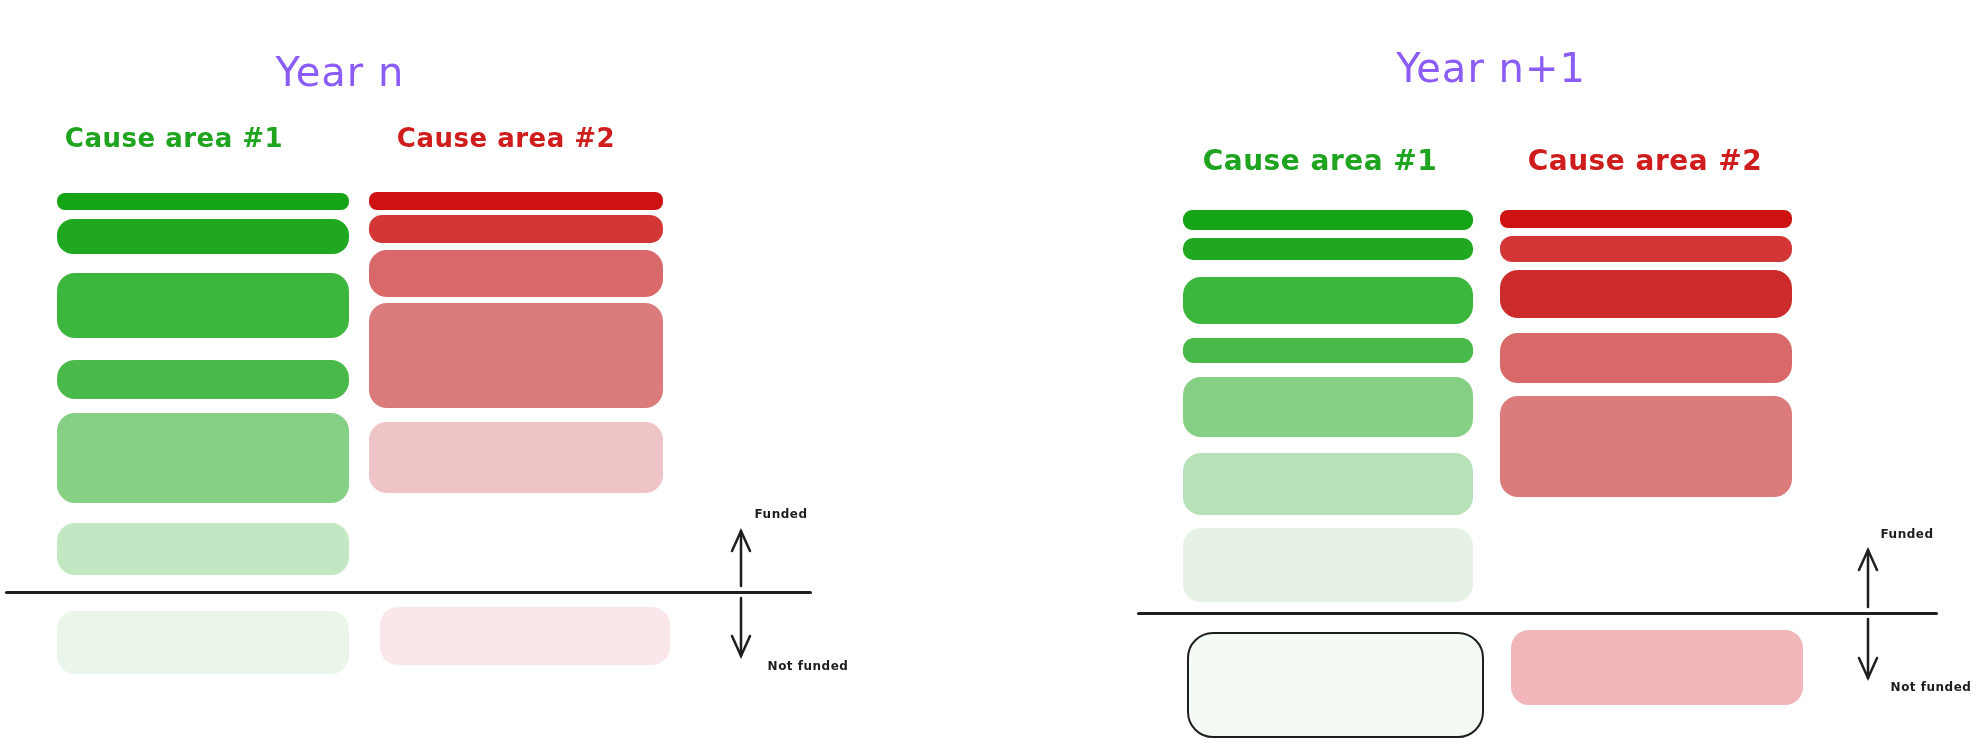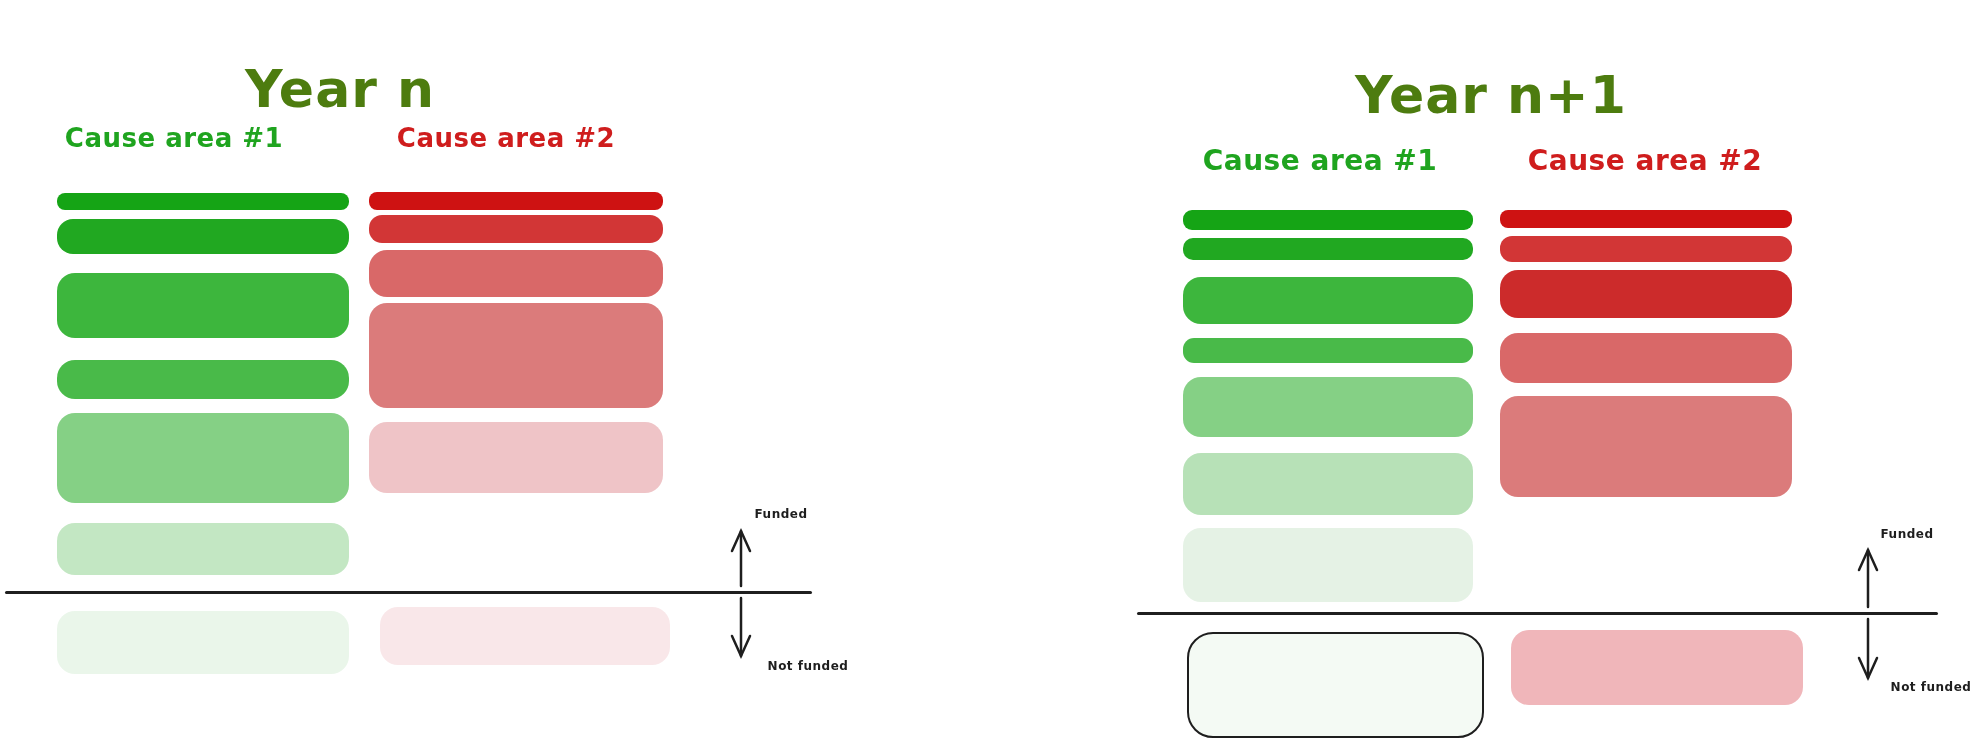--- a/index.html
+++ b/index.html
@@ -1,20 +1,20 @@
 <!DOCTYPE html>
 <html><head>
 <meta charset="utf-8">
 <style>
   html,body{margin:0;padding:0;background:#ffffff;}
   body{width:1983px;height:748px;position:relative;overflow:hidden;
        font-family:"DejaVu Sans", sans-serif;}
   .canvas{position:absolute;inset:0;}
-  .panel-title{position:absolute;transform:translateX(-50%);color:#4d7c0f;
-       font-size:52px;font-weight:700;letter-spacing:1px;white-space:nowrap;}
+  .panel-title{position:absolute;transform:translateX(-50%);color:#8b5cf6;
+       font-size:40px;font-weight:400;letter-spacing:1px;white-space:nowrap;}
   .col-label{position:absolute;transform:translate(-50%,-50%);font-weight:700;
        white-space:nowrap;letter-spacing:0.5px;}
   .panel-n  .col-label{font-size:26px;}
   .panel-n1 .col-label{font-size:28px;}
   .bar{position:absolute;box-sizing:border-box;}
   .axis-line{position:absolute;height:3px;background:#1f1f1f;border-radius:2px;}
   .axis-label{position:absolute;transform:translate(-50%,-50%);color:#1e1e1e;
        font-size:12px;font-weight:600;white-space:nowrap;letter-spacing:0.5px;}
   svg.overlay{position:absolute;left:0;top:0;pointer-events:none;}
 </style>
@@ -39,21 +39,21 @@
       <div class="bar" style="left: 57px; top: 611px; width: 292px; height: 63px; background: rgb(234, 246, 234); border-radius: 18px;"></div>
       <div class="bar" style="left: 369px; top: 192px; width: 294px; height: 18px; background: rgb(206, 18, 18); border-radius: 8px;"></div>
       <div class="bar" style="left: 369px; top: 215px; width: 294px; height: 28px; background: rgb(210, 54, 54); border-radius: 13px;"></div>
       <div class="bar" style="left: 369px; top: 250px; width: 294px; height: 47px; background: rgb(217, 104, 104); border-radius: 18px;"></div>
       <div class="bar" style="left: 369px; top: 303px; width: 294px; height: 105px; background: rgb(219, 123, 123); border-radius: 18px;"></div>
       <div class="bar" style="left: 369px; top: 422px; width: 294px; height: 71px; background: rgb(239, 196, 199); border-radius: 18px;"></div>
       <div class="bar" style="left: 380px; top: 607px; width: 290px; height: 58px; background: rgb(249, 231, 233); border-radius: 18px;"></div>
     </section>
 
   <section class="panel panel-n1">
-    <h2 class="panel-title" style="left: 1491px; top: 22px;">Year n+1</h2>
+    <h2 class="panel-title" style="left: 1491px; top: 12px;">Year n+1</h2>
     <div class="col-label" style="left: 1320px; top: 160px; color: rgb(31, 164, 31);">Cause area #1</div>
     <div class="col-label" style="left: 1645px; top: 160px; color: rgb(207, 29, 29);">Cause area #2</div>
     <div class="axis-line" style="left: 1137px; top: 612px; width: 801px;"></div>
     <div class="axis-label" style="left: 1907px; top: 534px;">Funded</div>
     <div class="axis-label" style="left: 1931px; top: 687px;">Not funded</div>
   <div class="bar" style="left: 1183px; top: 210px; width: 290px; height: 20px; background: rgb(21, 164, 21); border-radius: 9px;"></div>
       <div class="bar" style="left: 1183px; top: 238px; width: 290px; height: 22px; background: rgb(33, 168, 33); border-radius: 10px;"></div>
       <div class="bar" style="left: 1183px; top: 277px; width: 290px; height: 47px; background: rgb(61, 182, 61); border-radius: 18px;"></div>
       <div class="bar" style="left: 1183px; top: 338px; width: 290px; height: 25px; background: rgb(73, 186, 73); border-radius: 11px;"></div>
       <div class="bar" style="left: 1183px; top: 377px; width: 290px; height: 60px; background: rgb(133, 208, 133); border-radius: 18px;"></div>

